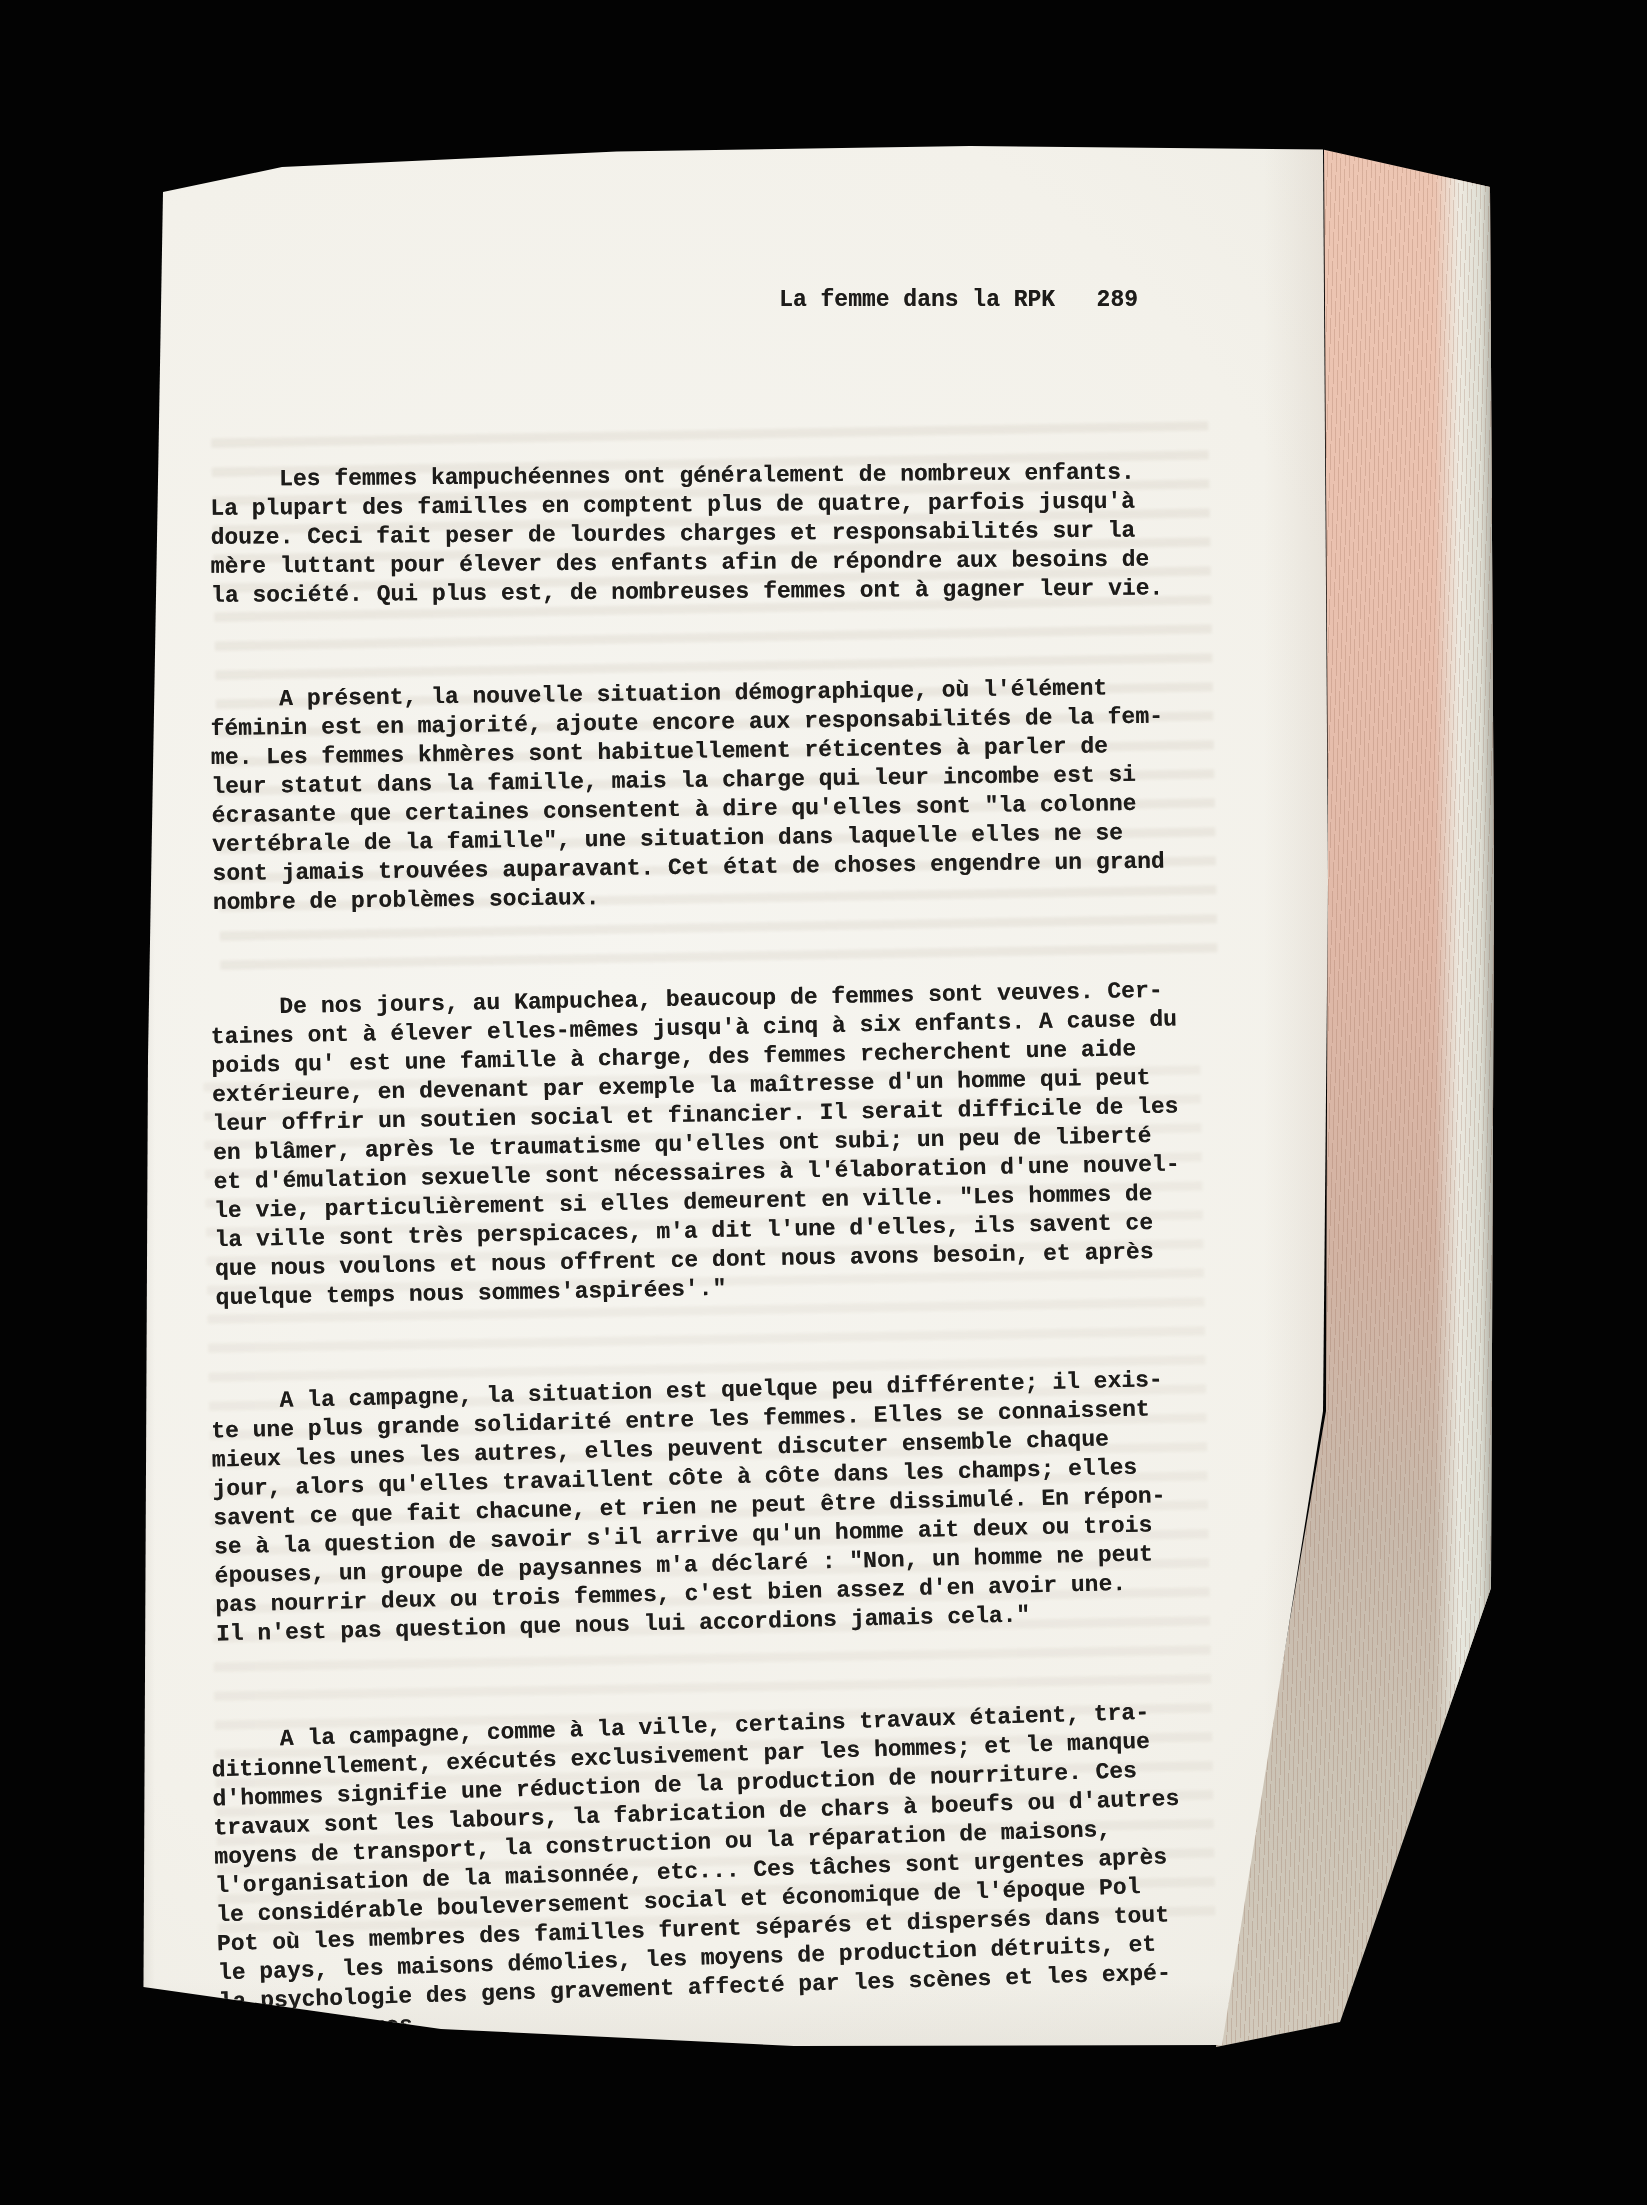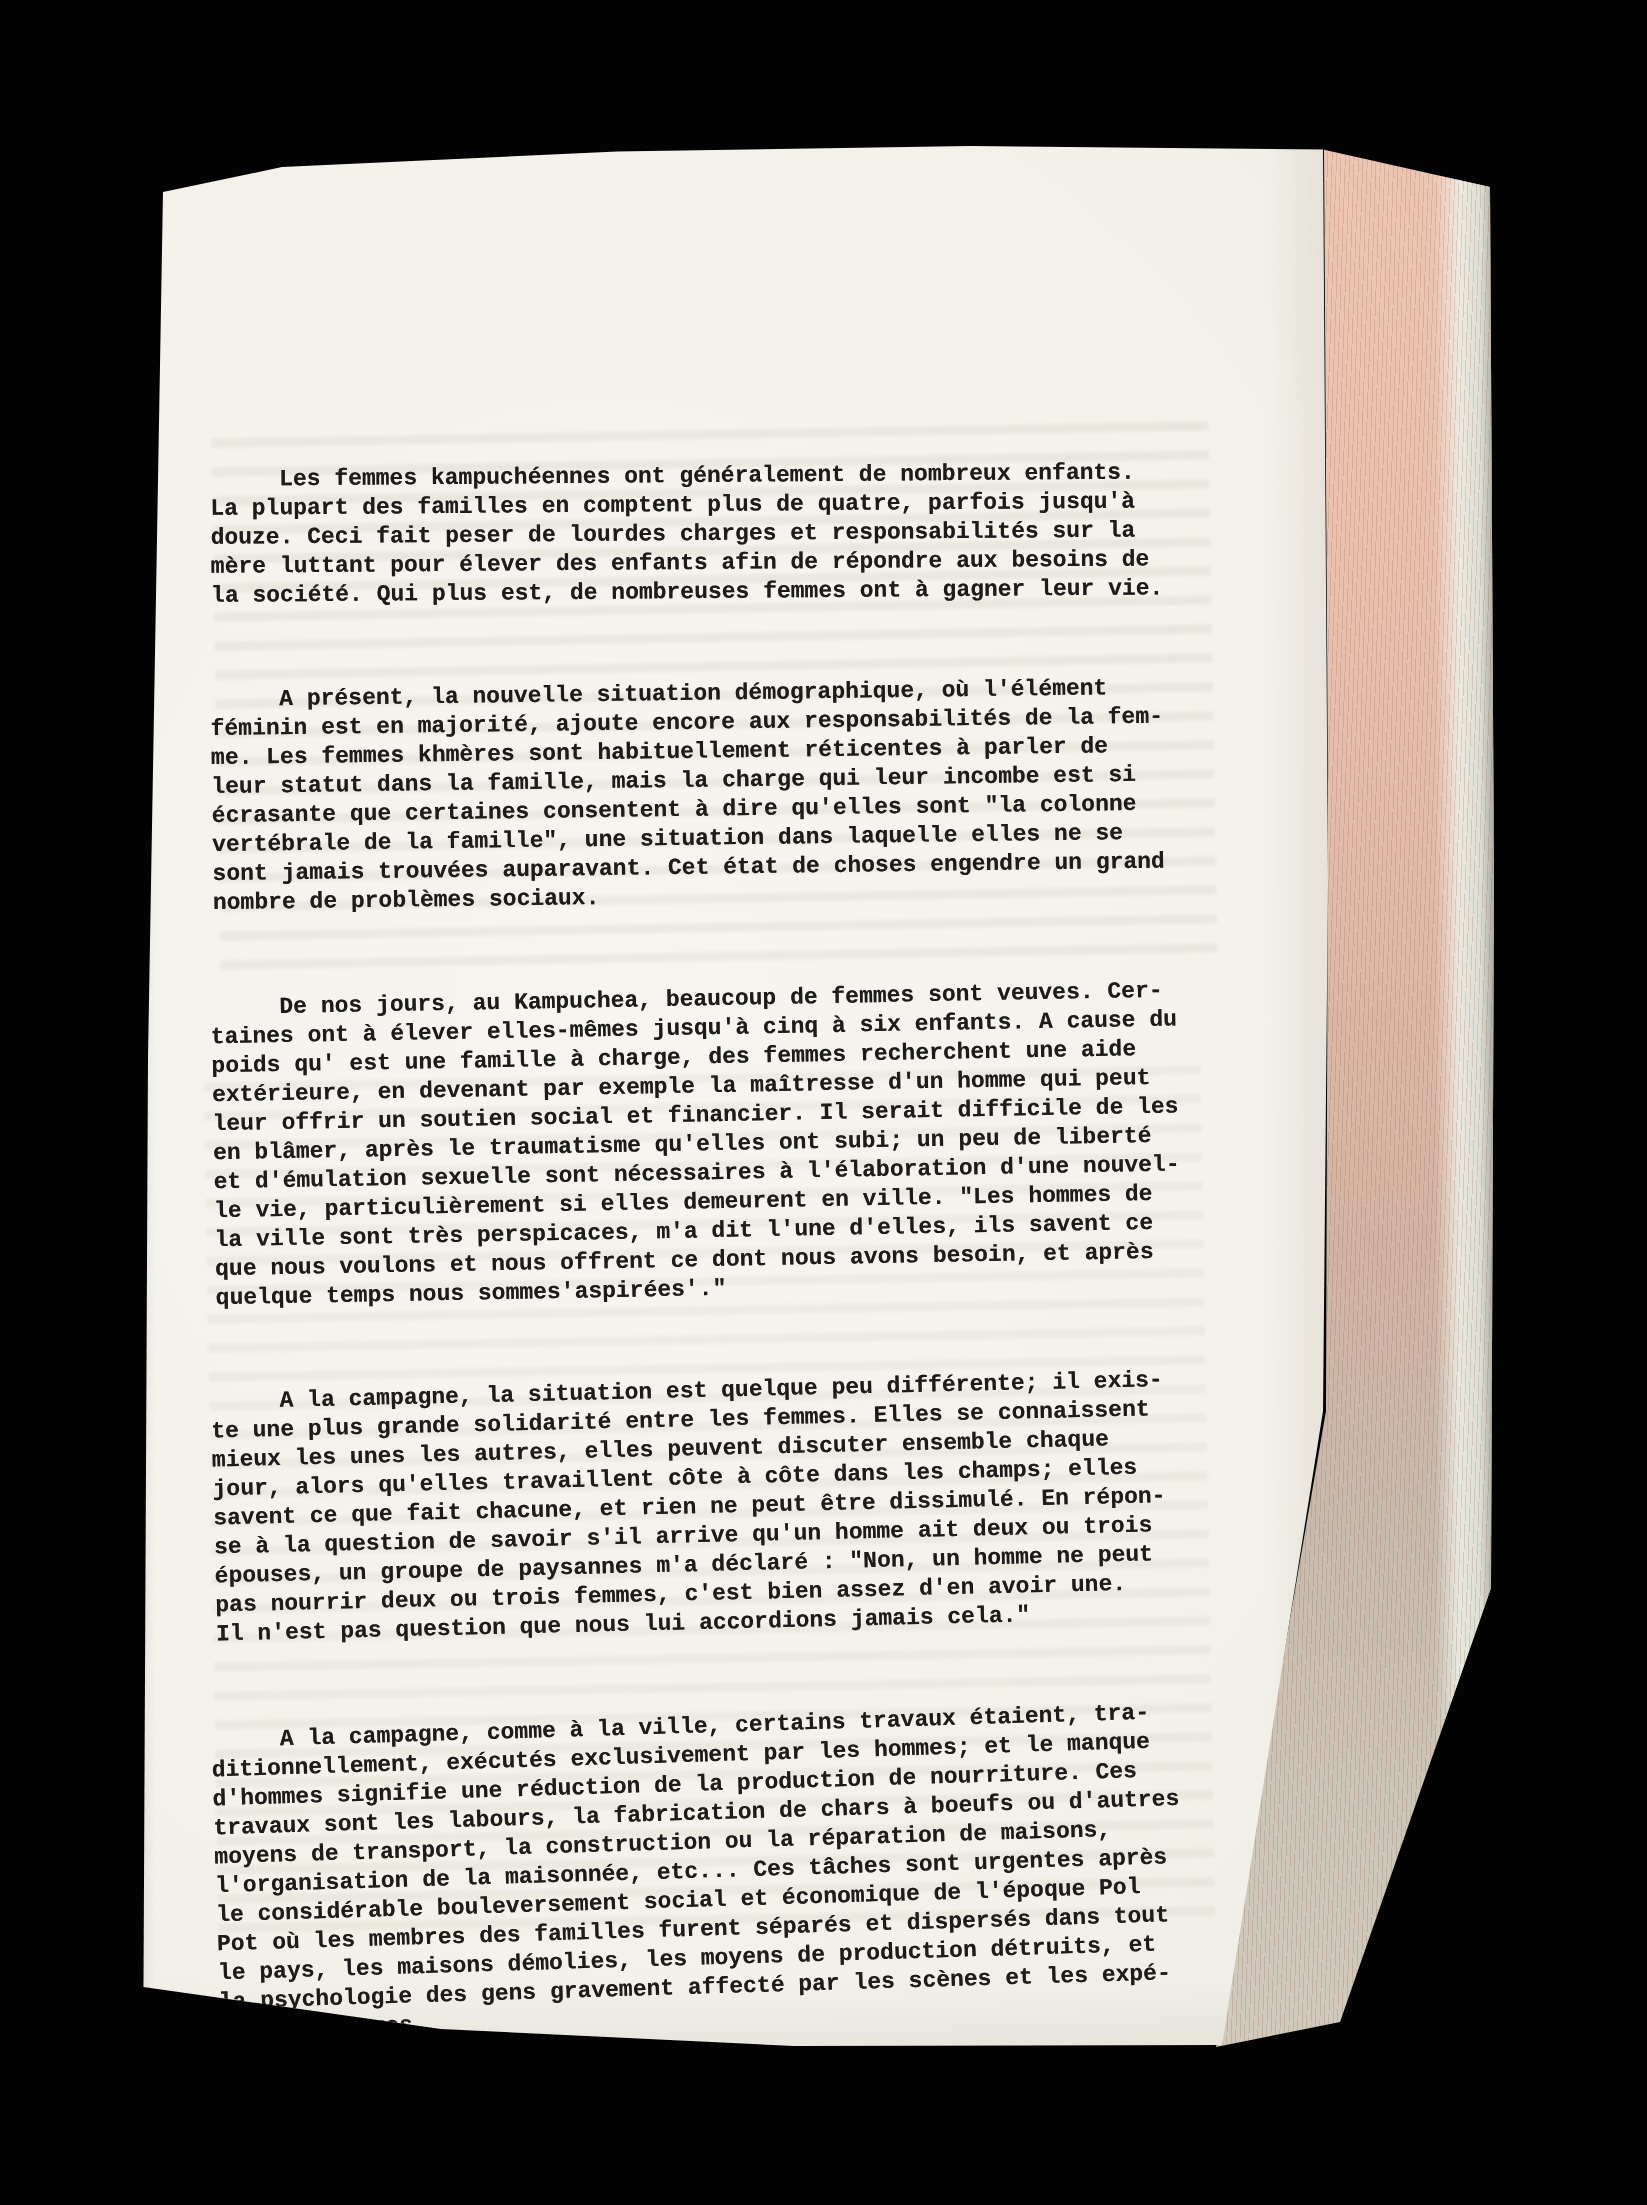--- a/index.html
+++ b/index.html
@@ -114,20 +114,21 @@
 
 <div id="stage">
 
   <div class="fore-edge"></div>
 
   <div class="page">
 
     <div class="ghost ghost-a"></div>
     <div class="ghost ghost-b"></div>
 
+    <div class="header-line"><span>La femme dans la RPK</span><span class="pagenum">289</span></div>
 
     <div class="body-text">
       <p class="p1">     Les femmes kampuchéennes ont généralement de nombreux enfants.
 La plupart des familles en comptent plus de quatre, parfois jusqu'à
 douze. Ceci fait peser de lourdes charges et responsabilités sur la
 mère luttant pour élever des enfants afin de répondre aux besoins de
 la société. Qui plus est, de nombreuses femmes ont à gagner leur vie.</p>
       <p class="p2">     A présent, la nouvelle situation démographique, où l'élément
 féminin est en majorité, ajoute encore aux responsabilités de la fem-
 me. Les femmes khmères sont habituellement réticentes à parler de

